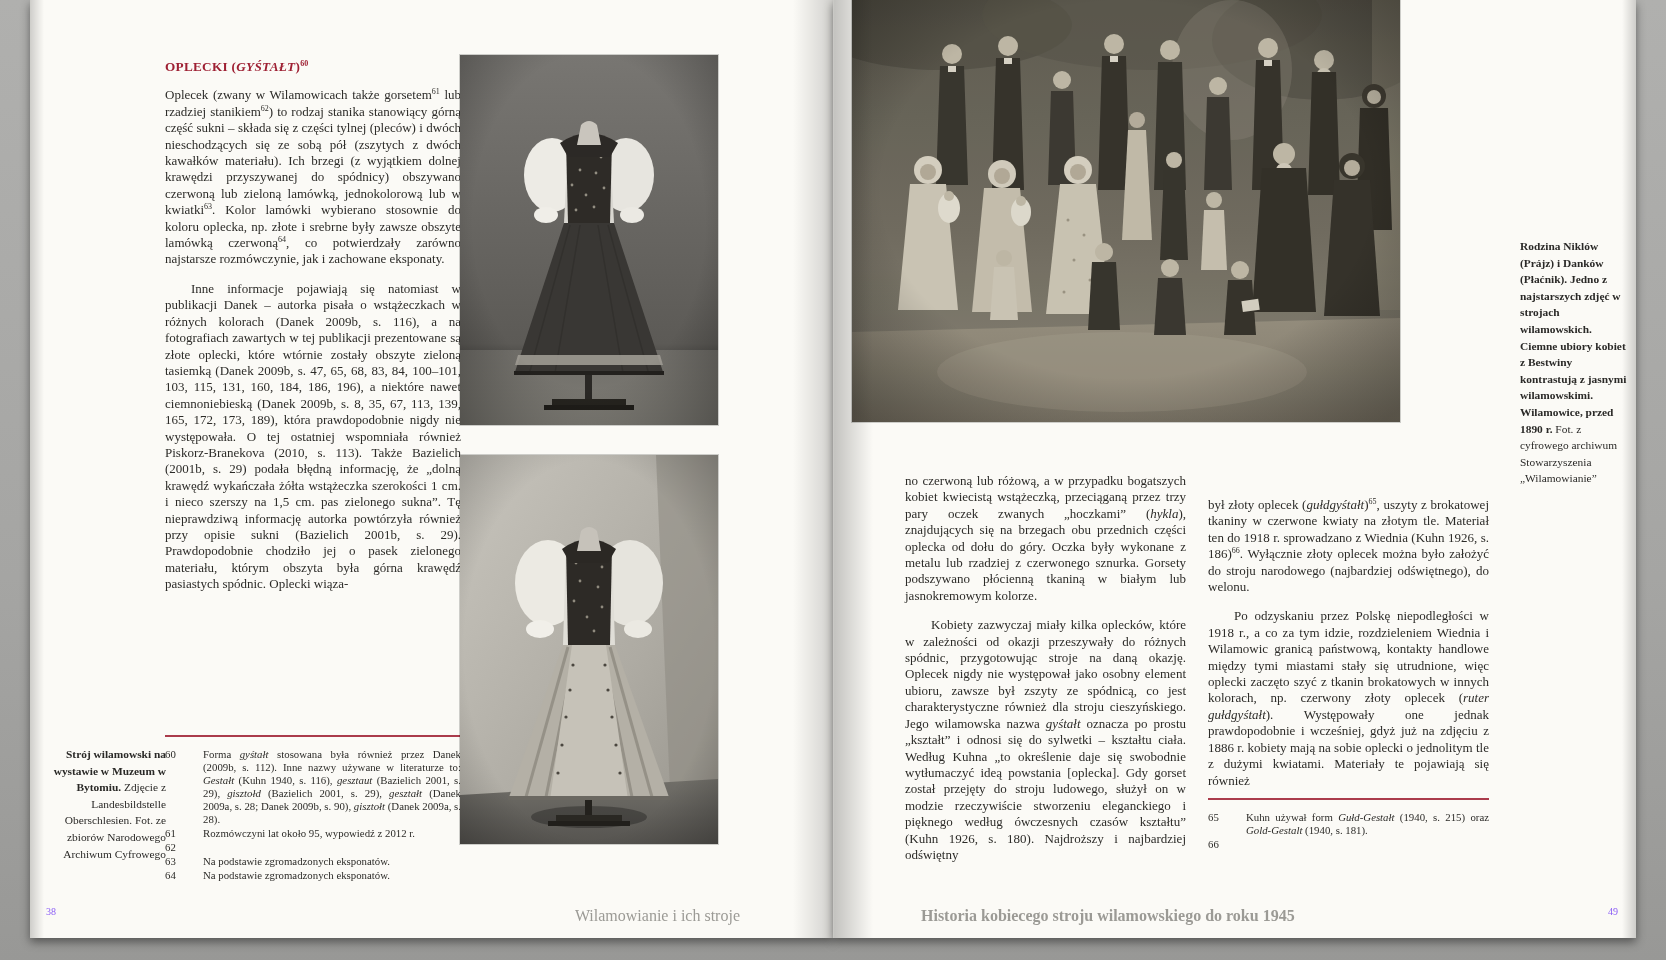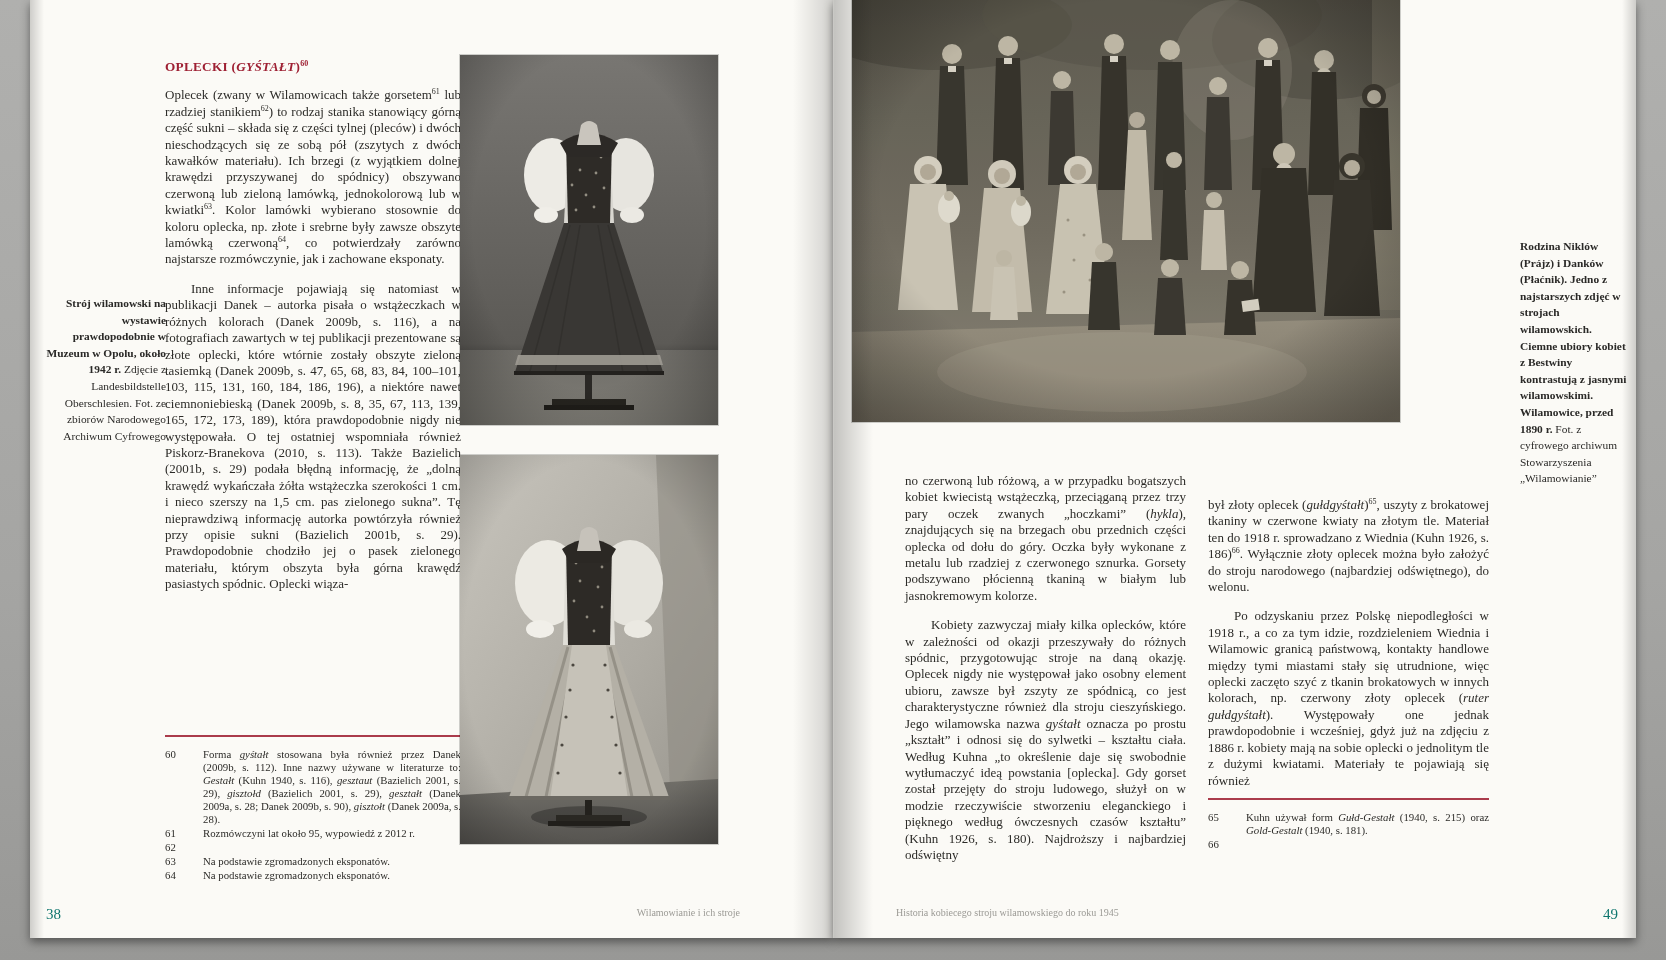--- a/index.html
+++ b/index.html
@@ -42,40 +42,40 @@
   }
   .cap-bold{font-weight:bold;}
   .cap-normal{font-weight:normal;}
   .align-right{text-align:right;}
   .fnblock{position:absolute;}
   .fnrule{height:2px;background:#9e2033;opacity:.88;margin:0 0 11px 0;}
   .footnotes{font-size:10.8px;line-height:13px;color:#2c2b28;text-align:justify;}
   .fnrow{display:flex;margin:0 0 1px 0;}
   .fnnum{width:38px;flex:none;}
   .fntext{flex:1;}
-  .runfoot{position:absolute;font-size:10px;color:#9b9a95;}
-  .pagenum{position:absolute;font-size:15px;color:#0f766e;}
+  .runfoot{position:absolute;font-size:16px;color:#9b9a95;}
+  .pagenum{position:absolute;font-size:10px;color:#8b5cf6;}
   .accent{color:#9e2033;}
 
   .photo{position:absolute;overflow:hidden;outline:1px solid rgba(0,0,0,.18);}
   .photo svg{display:block;}
   .column{position:absolute;}
 </style>
 </head>
 <body>
 
 <div class="stage">
 
   <div class="page" id="page-left">
 
-    <div class="caption align-right" style="left:10px;top:295px;width:126px;">
-      <span class="cap-bold">Strój wilamowski na wystawie prawdopodobnie w Muzeum w Opolu, około 1942 r.</span>
+
+    <div class="caption align-right" style="left:10px;top:746px;width:126px;">
+      <span class="cap-bold">Strój wilamowski na wystawie w Muzeum w Bytomiu.</span>
       <span class="cap-normal">Zdjęcie z Landesbildstelle Oberschlesien. Fot. ze zbiorów Narodowego Archiwum Cyfrowego</span>
     </div>
-
 
     <div class="column body-text" style="left:135px;top:46px;width:296px;">
       <h3 class="heading accent"><span>OPLECKI (</span><span class="it">GYŚTAŁT</span><span>)</span><sup>60</sup></h3>
       <p><span>Oplecek (zwany w Wilamowicach także gorsetem</span><sup>61</sup><span> lub rzadziej stanikiem</span><sup>62</sup><span>) to rodzaj stanika stanowiący górną część sukni – składa się z części tylnej (pleców) i dwóch nieschodzących się ze sobą pół (zszytych z dwóch kawałków materiału). Ich brzegi (z wyjątkiem dolnej krawędzi przyszywanej do spódnicy) obszywano czerwoną lub zieloną lamówką, jednokolorową lub w kwiatki</span><sup>63</sup><span>. Kolor lamówki wybierano stosownie do koloru oplecka, np. złote i srebrne były zawsze obszyte lamówką czerwoną</span><sup>64</sup><span>, co potwierdzały zarówno najstarsze rozmówczynie, jak i zachowane eksponaty.</span></p>
       <p class="indent para-gap"><span>Inne informacje pojawiają się natomiast w publikacji Danek – autorka pisała o wstążeczkach w różnych kolorach (Danek 2009b, s. 116), a na fotografiach zawartych w tej publikacji prezentowane są złote oplecki, które wtórnie zostały obszyte zieloną tasiemką (Danek 2009b, s. 47, 65, 68, 83, 84, 100–101, 103, 115, 131, 160, 184, 186, 196), a niektóre nawet ciemnoniebieską (Danek 2009b, s. 8, 35, 67, 113, 139, 165, 172, 173, 189), która prawdopodobnie nigdy nie występowała. O tej ostatniej wspomniała również Piskorz-Branekova (2010, s. 113). Także Bazielich (2001b, s. 29) podała błędną informację, że „dolną krawędź wykańczała żółta wstążeczka szerokości 1 cm. i nieco szerszy na 1,5 cm. pas zielonego sukna”. Tę nieprawdziwą informację autorka powtórzyła również przy opisie sukni (Bazielich 2001b, s. 29). Prawdopodobnie chodziło jej o pasek zielonego materiału, którym obszyta była górna krawędź pasiastych spódnic. Oplecki wiąza-</span></p>
     </div>
 
     <div class="fnblock" style="left:135px;top:735px;width:296px;">
       <div class="fnrule"></div>
       <div class="footnotes">
@@ -364,20 +364,20 @@
         <div class="fnrow">
           <span class="fnnum">65</span>
           <span class="fntext"><span>Kuhn używał form </span><span class="it">Gułd-Gestałt</span><span> (1940, s. 215) oraz </span><span class="it">Gold-Gestalt</span><span> (1940, s. 181).</span></span>
         </div>
         <div class="fnrow">
           <span class="fnnum">66</span>
         </div>
       </div>
     </div>
 
-    <div class="runfoot" style="left:63px;top:907px;">Historia kobiecego stroju wilamowskiego do roku 1945</div>
+    <div class="runfoot" style="left:88px;top:907px;font-weight:bold;">Historia kobiecego stroju wilamowskiego do roku 1945</div>
     <div class="pagenum align-right" style="left:690px;top:906px;width:95px;">49</div>
   </div>
 
   <div class="gutter-shadow"></div>
   <div class="edge-shade-left"></div>
   <div class="edge-shade-right"></div>
 </div>
 
 </body></html>

